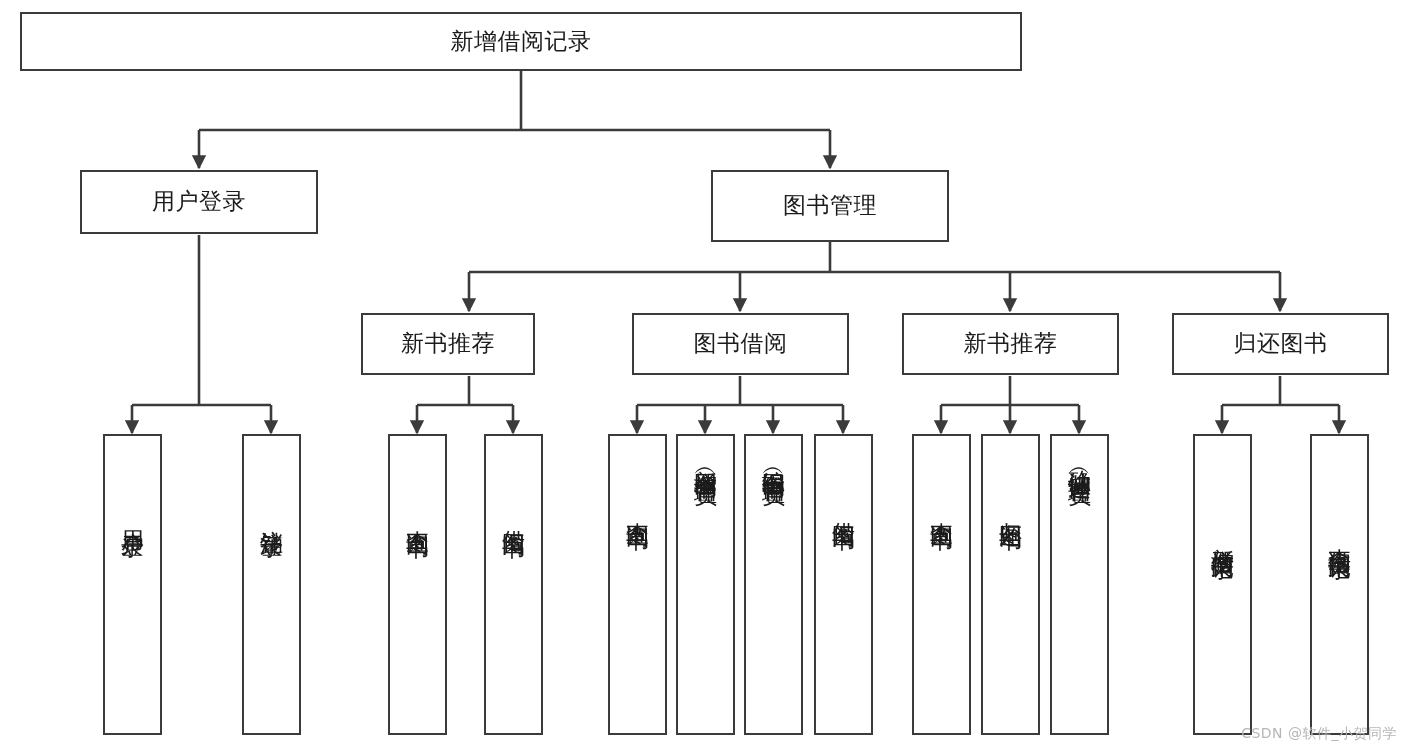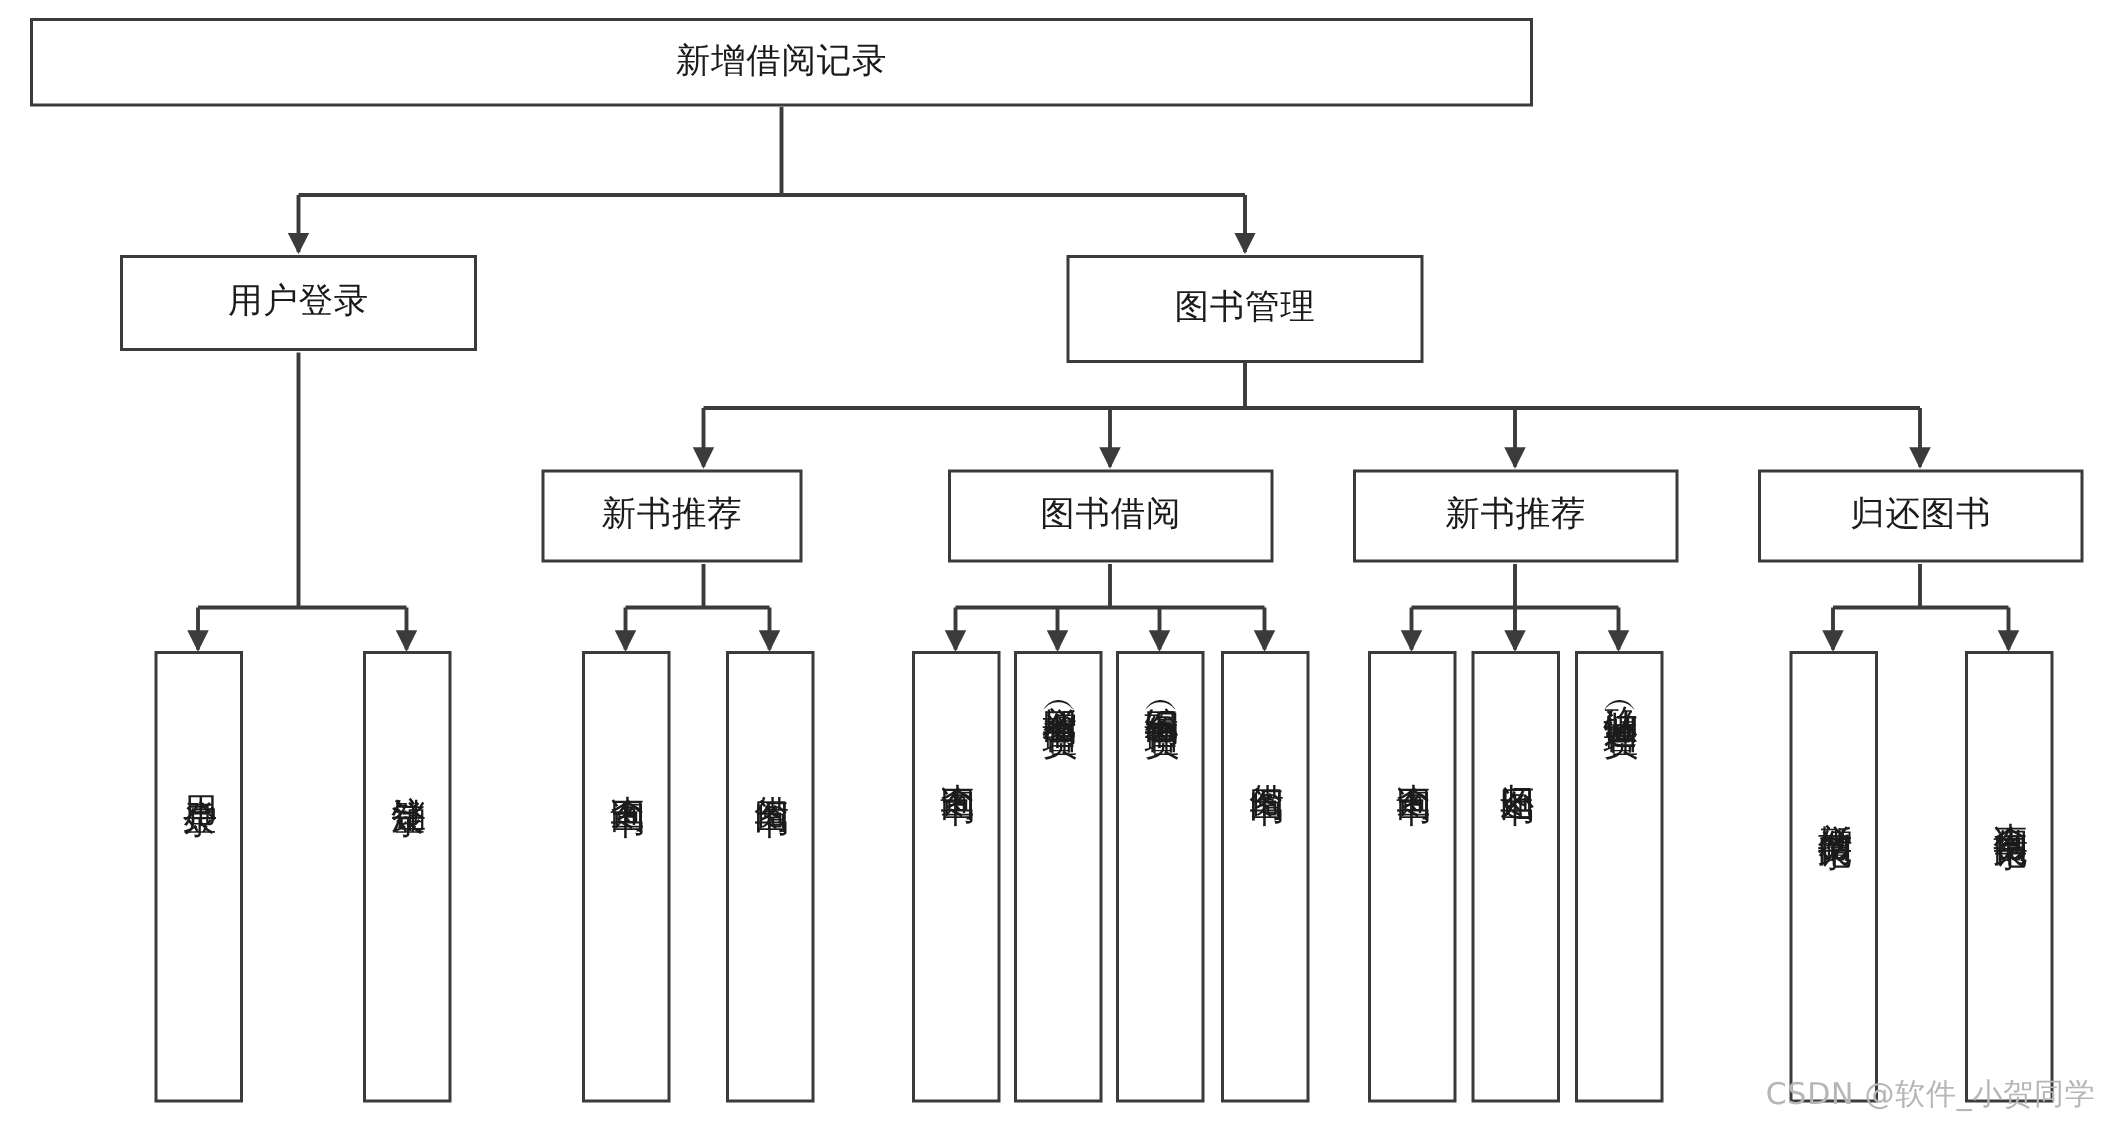--- a/index.html
+++ b/index.html
@@ -66,21 +66,21 @@
   .node.vertical.short2 .label {
     margin-top: 86px;
   }
   .node.vertical.short3 .label {
     margin-top: 60px;
   }
   .watermark {
     position: absolute;
     right: 8px;
     bottom: 4px;
-    font-size: 20px;
+    font-size: 14px;
     color: #b6b6b6;
     letter-spacing: 0.5px;
     z-index: 5;
     white-space: nowrap;
   }
 </style>
 </head>
 <body>
 
 <div id="canvas">

